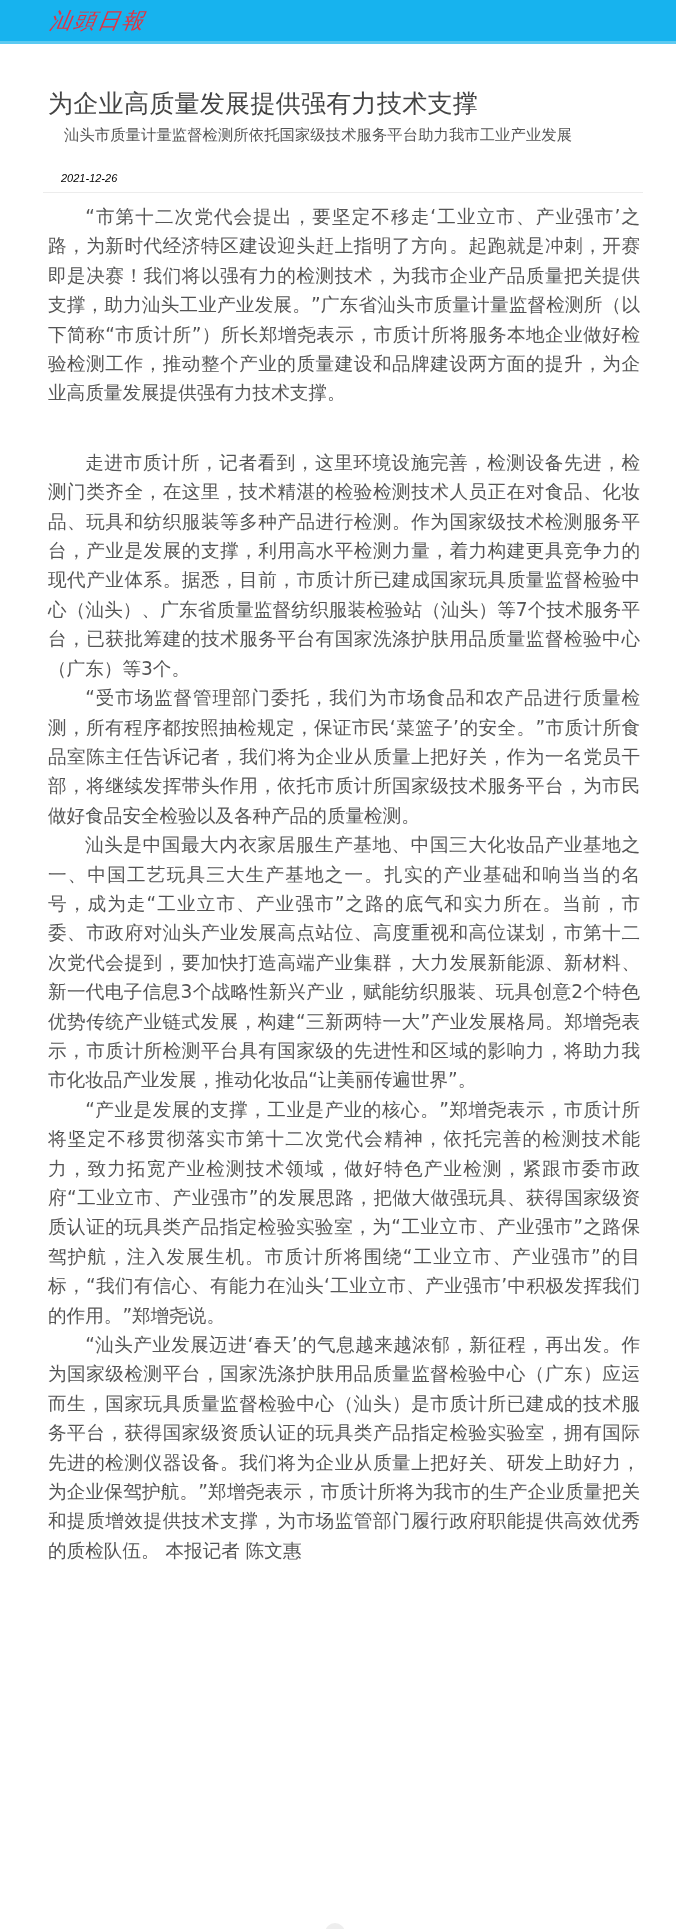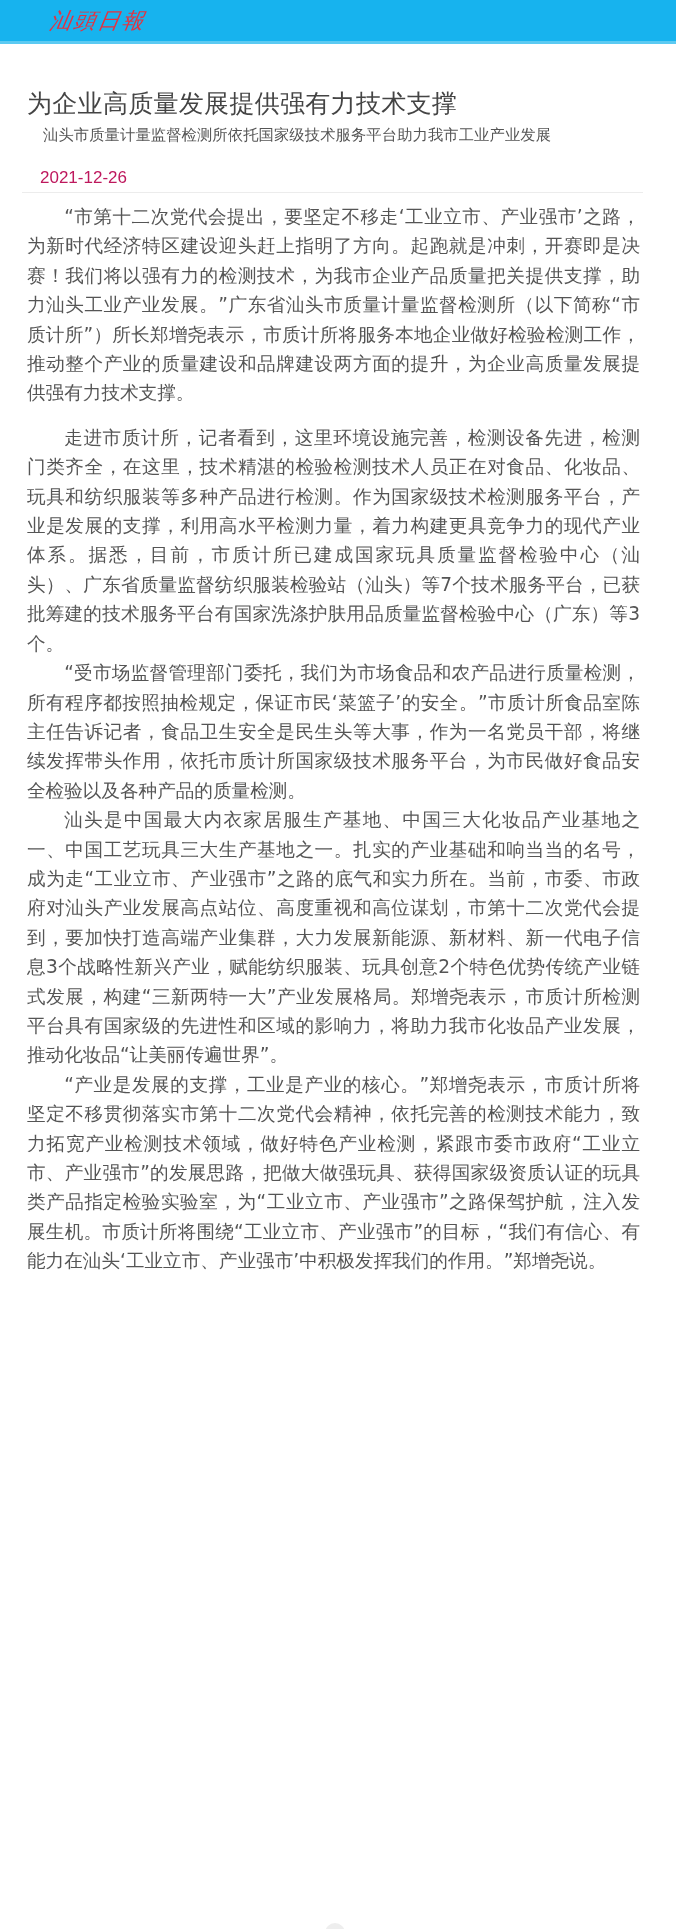--- a/index.html
+++ b/index.html
@@ -1,43 +1,44 @@
 <!DOCTYPE html>
 <html><head>
   <meta charset="utf-8">
   <style>
     html, body { margin: 0; padding: 0; background: #ffffff; }
     body { width: 676px; min-height: 1929px; position: relative; font-family: "DejaVu Sans", "Liberation Sans", sans-serif; color: #555555; overflow: hidden; }
     .topbar { height: 41px; background: #17b3ee; border-bottom: 3px solid #5ccaf2; position: relative; }
     .logo { position: absolute; left: 50px; top: 9px; font-family: "DejaVu Serif", "Liberation Serif", serif; font-style: italic; font-size: 22px; letter-spacing: 2px; color: #e5323f; line-height: 24px; transform: skewX(-10deg); }
-    .article { padding: 0 36px 0 27px; }
+    .article { padding: 0 36px 0 48px; }
     .title { margin: 43px 0 0 0; font-size: 25px; line-height: 34px; color: #444444; font-weight: normal; letter-spacing: 0.3px; }
     .subtitle { margin: 2px 0 0 16px; font-size: 15.3px; line-height: 24px; color: #555555; letter-spacing: 0.1px; }
-    .date { margin: 21px 0 0 13px; font-size: 17px; line-height: 20px; color: #be185d; font-family: "Liberation Sans", sans-serif; }
+    .date { margin: 21px 0 0 13px; font-size: 11px; line-height: 20px; color: #000000; font-family: "Liberation Sans", sans-serif; font-style: italic; }
     .divider { height: 1px; background: #ececec; margin: 4px -3px 0 -5px; }
     .body { margin-top: 9px; font-size: 18.6px; line-height: 29.4px; color: #555555; }
     .body p { margin: 0; text-indent: 2em; text-align: justify; }
-    .body p.gap-after { margin-bottom: 15px; }
+    .body p.gap-after { margin-bottom: 40px; }
     .scroll-hint { position: absolute; left: 325px; top: 1923px; width: 20px; height: 20px; border-radius: 50%; background: #eeeeee; }
   </style>
 </head>
 <body>
 
 <div class="topbar">
   <div class="logo">汕頭日報</div>
 </div>
 
 <div class="article">
   <h1 class="title">为企业高质量发展提供强有力技术支撑</h1>
   <div class="subtitle">汕头市质量计量监督检测所依托国家级技术服务平台助力我市工业产业发展</div>
   <div class="date">2021-12-26</div>
   <div class="divider"></div>
 
   <div class="body">
     <p class="gap-after">“市第十二次党代会提出，要坚定不移走‘工业立市、产业强市’之路，为新时代经济特区建设迎头赶上指明了方向。起跑就是冲刺，开赛即是决赛！我们将以强有力的检测技术，为我市企业产品质量把关提供支撑，助力汕头工业产业发展。”广东省汕头市质量计量监督检测所（以下简称“市质计所”）所长郑增尧表示，市质计所将服务本地企业做好检验检测工作，推动整个产业的质量建设和品牌建设两方面的提升，为企业高质量发展提供强有力技术支撑。</p>
     <p>走进市质计所，记者看到，这里环境设施完善，检测设备先进，检测门类齐全，在这里，技术精湛的检验检测技术人员正在对食品、化妆品、玩具和纺织服装等多种产品进行检测。作为国家级技术检测服务平台，产业是发展的支撑，利用高水平检测力量，着力构建更具竞争力的现代产业体系。据悉，目前，市质计所已建成国家玩具质量监督检验中心（汕头）、广东省质量监督纺织服装检验站（汕头）等7个技术服务平台，已获批筹建的技术服务平台有国家洗涤护肤用品质量监督检验中心（广东）等3个。</p>
-    <p>“受市场监督管理部门委托，我们为市场食品和农产品进行质量检测，所有程序都按照抽检规定，保证市民‘菜篮子’的安全。”市质计所食品室陈主任告诉记者，食品卫生安全是民生头等大事，作为一名党员干部，将继续发挥带头作用，依托市质计所国家级技术服务平台，为市民做好食品安全检验以及各种产品的质量检测。</p>
+    <p>“受市场监督管理部门委托，我们为市场食品和农产品进行质量检测，所有程序都按照抽检规定，保证市民‘菜篮子’的安全。”市质计所食品室陈主任告诉记者，我们将为企业从质量上把好关，作为一名党员干部，将继续发挥带头作用，依托市质计所国家级技术服务平台，为市民做好食品安全检验以及各种产品的质量检测。</p>
     <p>汕头是中国最大内衣家居服生产基地、中国三大化妆品产业基地之一、中国工艺玩具三大生产基地之一。扎实的产业基础和响当当的名号，成为走“工业立市、产业强市”之路的底气和实力所在。当前，市委、市政府对汕头产业发展高点站位、高度重视和高位谋划，市第十二次党代会提到，要加快打造高端产业集群，大力发展新能源、新材料、新一代电子信息3个战略性新兴产业，赋能纺织服装、玩具创意2个特色优势传统产业链式发展，构建“三新两特一大”产业发展格局。郑增尧表示，市质计所检测平台具有国家级的先进性和区域的影响力，将助力我市化妆品产业发展，推动化妆品“让美丽传遍世界”。</p>
     <p>“产业是发展的支撑，工业是产业的核心。”郑增尧表示，市质计所将坚定不移贯彻落实市第十二次党代会精神，依托完善的检测技术能力，致力拓宽产业检测技术领域，做好特色产业检测，紧跟市委市政府“工业立市、产业强市”的发展思路，把做大做强玩具、获得国家级资质认证的玩具类产品指定检验实验室，为“工业立市、产业强市”之路保驾护航，注入发展生机。市质计所将围绕“工业立市、产业强市”的目标，“我们有信心、有能力在汕头‘工业立市、产业强市’中积极发挥我们的作用。”郑增尧说。</p>
+    <p>“汕头产业发展迈进‘春天’的气息越来越浓郁，新征程，再出发。作为国家级检测平台，国家洗涤护肤用品质量监督检验中心（广东）应运而生，国家玩具质量监督检验中心（汕头）是市质计所已建成的技术服务平台，获得国家级资质认证的玩具类产品指定检验实验室，拥有国际先进的检测仪器设备。我们将为企业从质量上把好关、研发上助好力，为企业保驾护航。”郑增尧表示，市质计所将为我市的生产企业质量把关和提质增效提供技术支撑，为市场监管部门履行政府职能提供高效优秀的质检队伍。 本报记者 陈文惠</p>
   </div>
 </div>
 
 <div class="scroll-hint"></div>
 
 </body></html>

